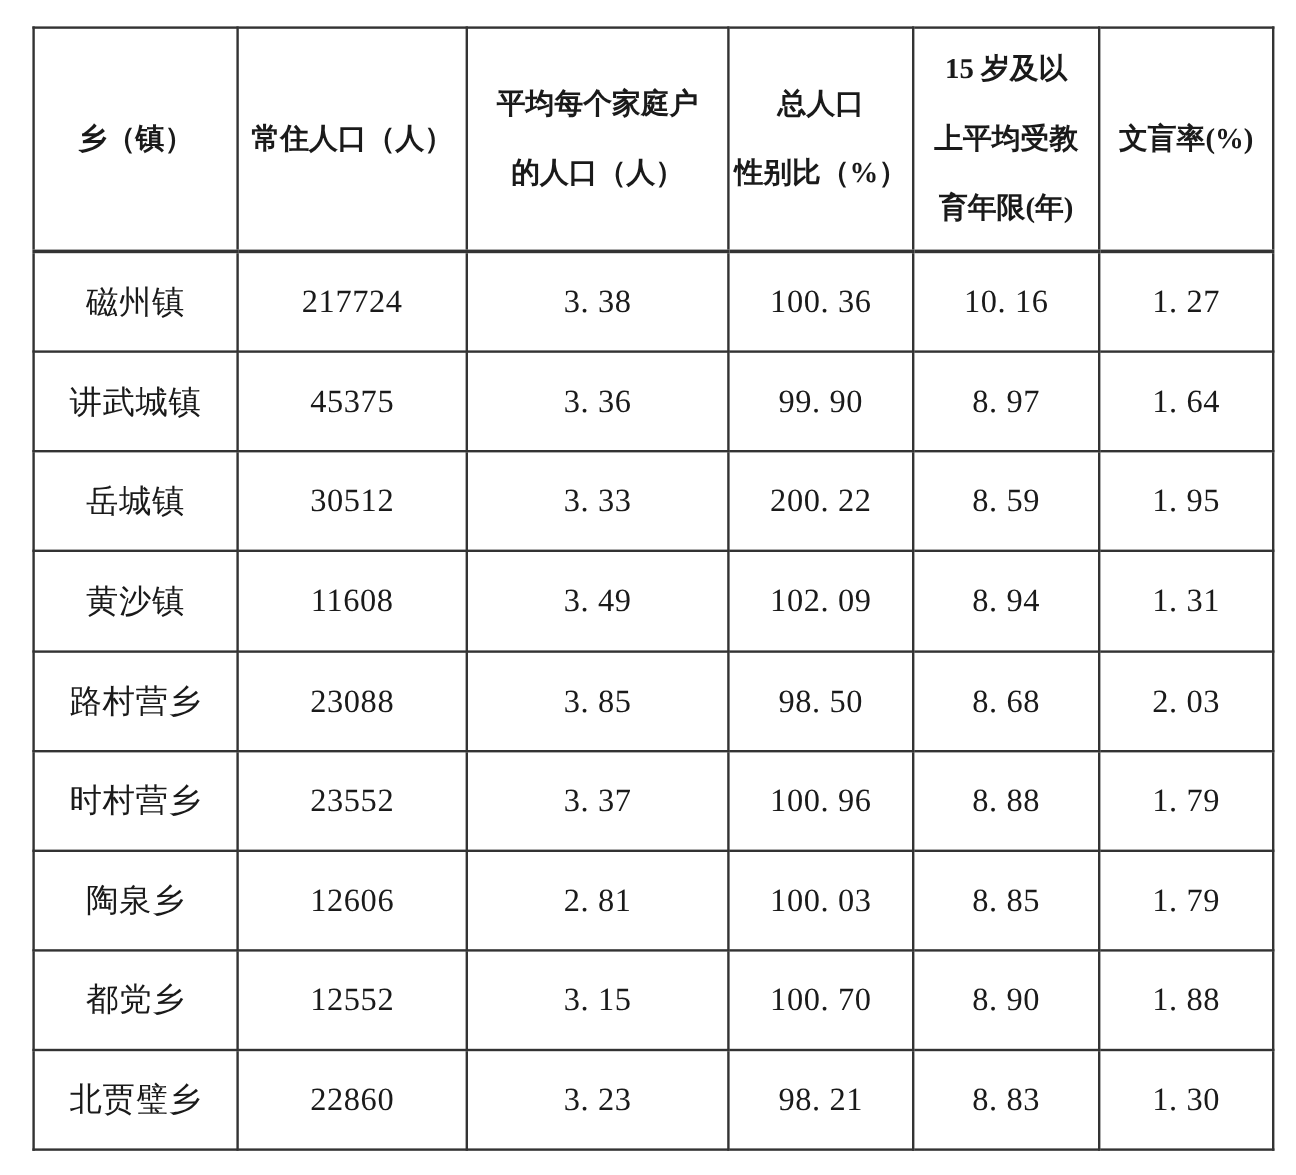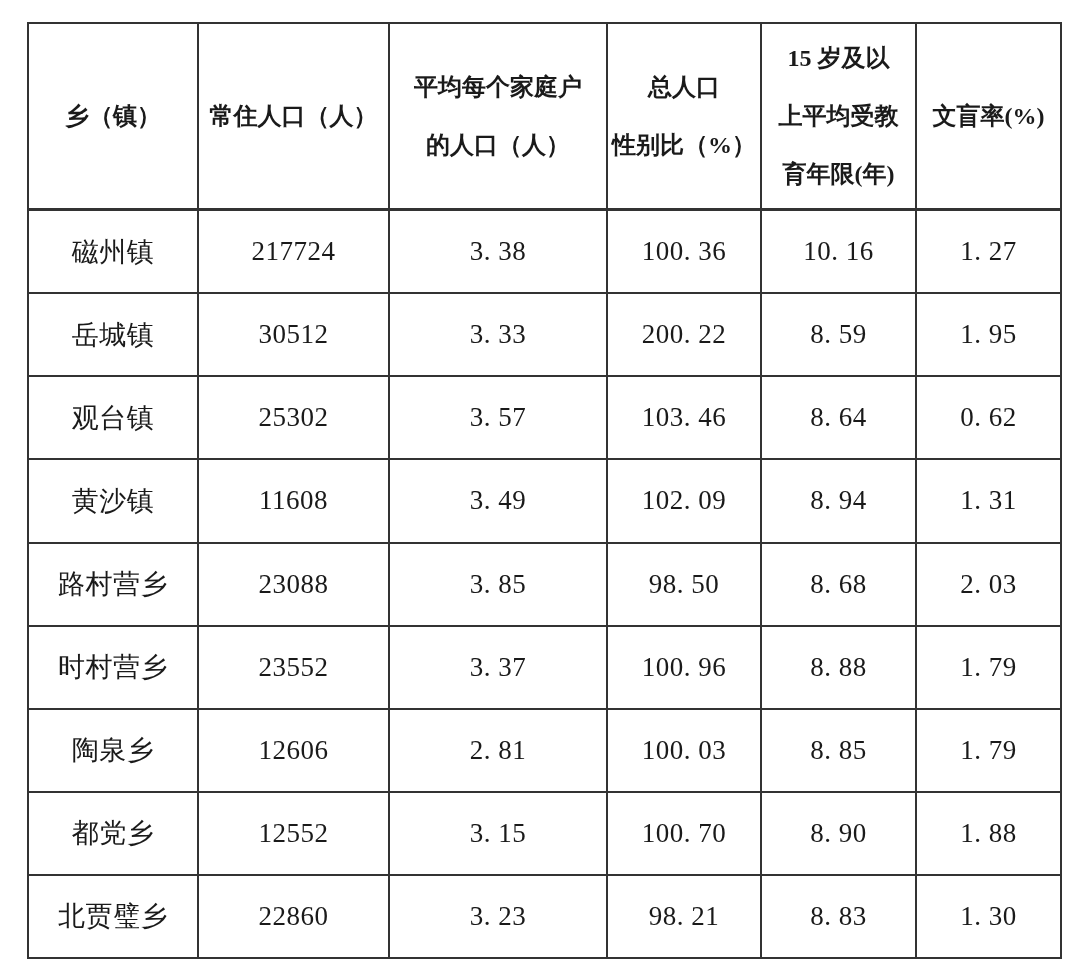--- a/index.html
+++ b/index.html
@@ -73,34 +73,34 @@
     <tbody>
       <tr>
         <td>磁州镇</td>
         <td>217724</td>
         <td>3. 38</td>
         <td>100. 36</td>
         <td>10. 16</td>
         <td>1. 27</td>
       </tr>
       <tr>
+        <td>讲武城镇</td>
+        <td>45375</td>
+        <td>3. 36</td>
+        <td>99. 90</td>
+        <td>8. 97</td>
+        <td>1. 64</td>
+      </tr>
+      <tr>
         <td>岳城镇</td>
         <td>30512</td>
         <td>3. 33</td>
         <td>200. 22</td>
         <td>8. 59</td>
         <td>1. 95</td>
-      </tr>
-      <tr>
-        <td>观台镇</td>
-        <td>25302</td>
-        <td>3. 57</td>
-        <td>103. 46</td>
-        <td>8. 64</td>
-        <td>0. 62</td>
       </tr>
       <tr>
         <td>黄沙镇</td>
         <td>11608</td>
         <td>3. 49</td>
         <td>102. 09</td>
         <td>8. 94</td>
         <td>1. 31</td>
       </tr>
       <tr>

